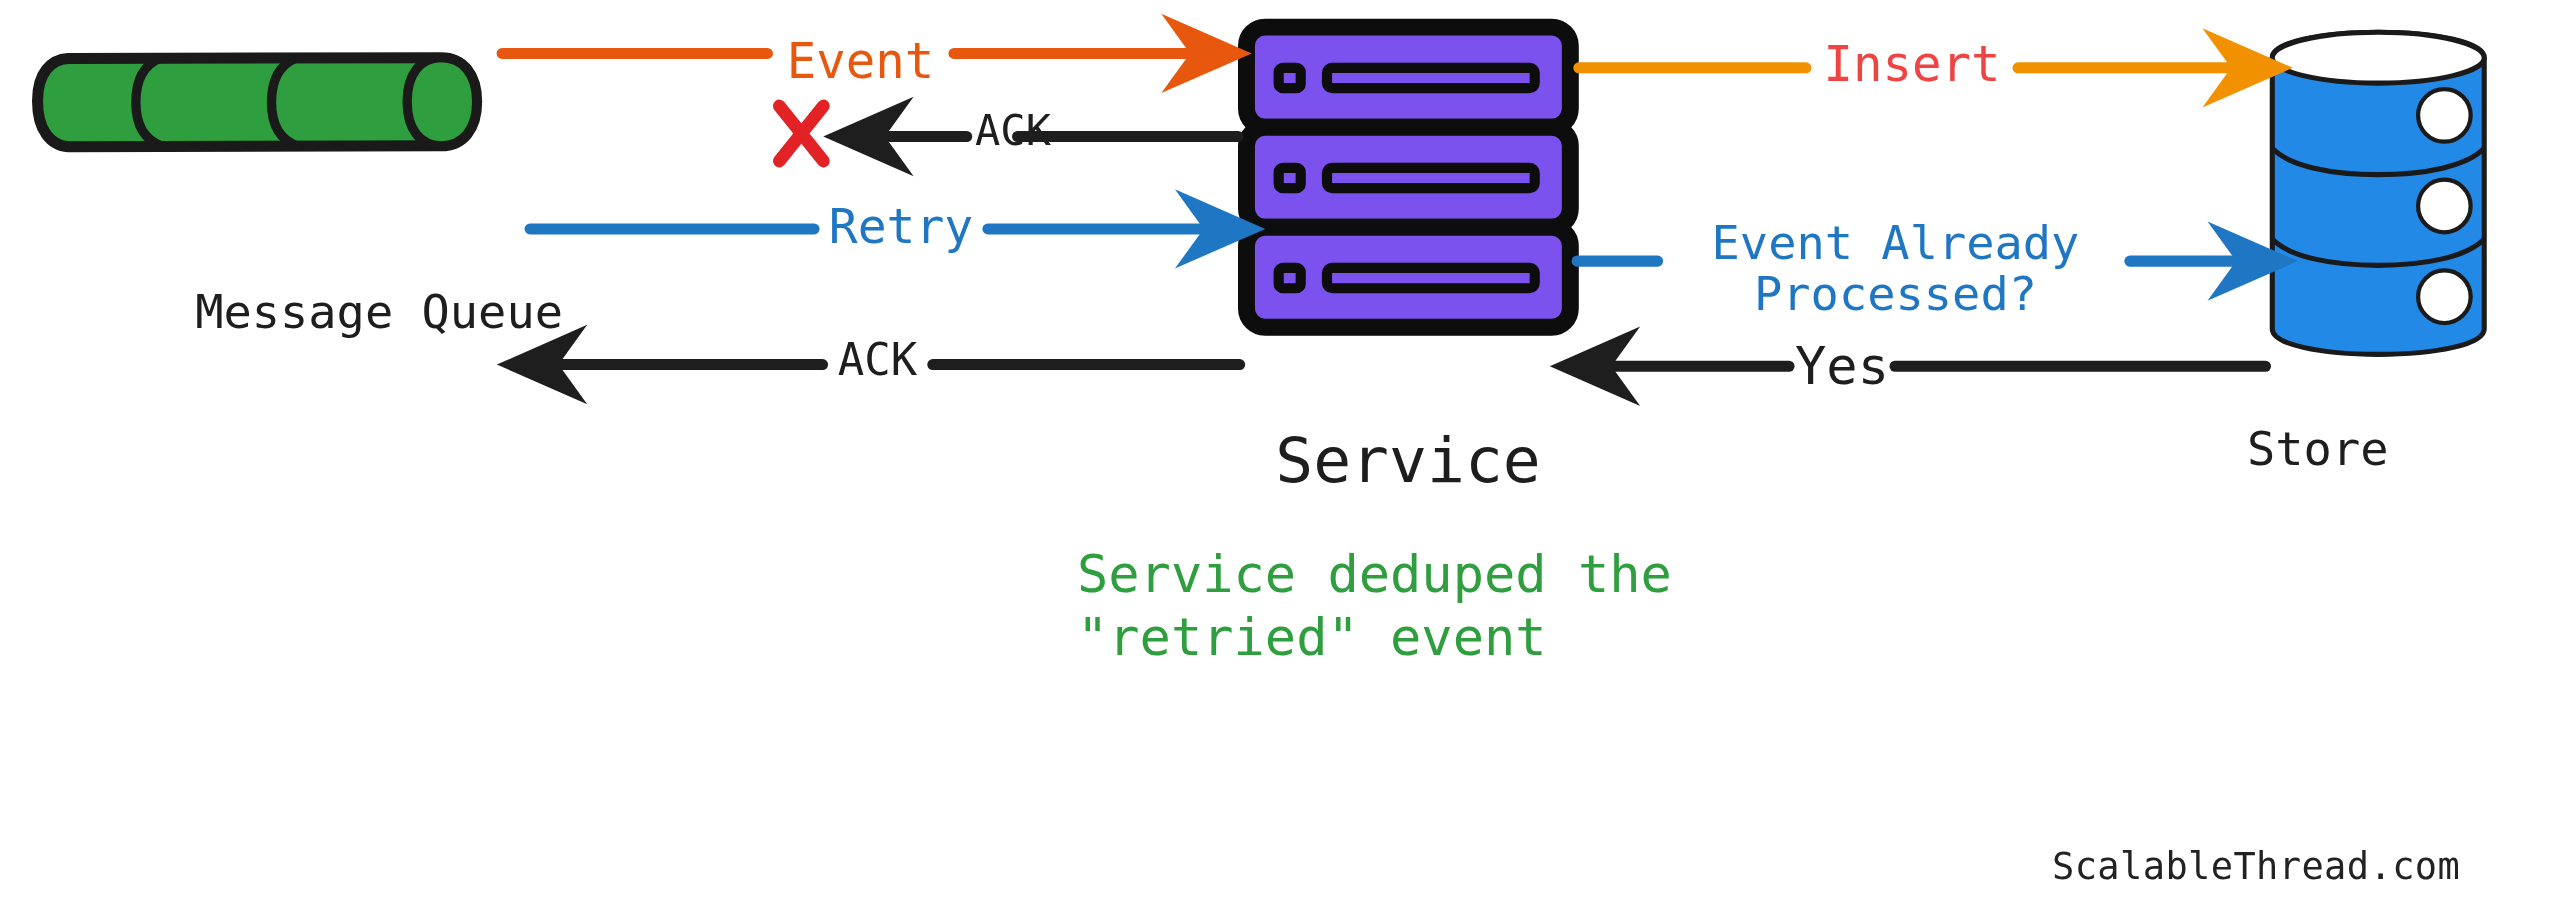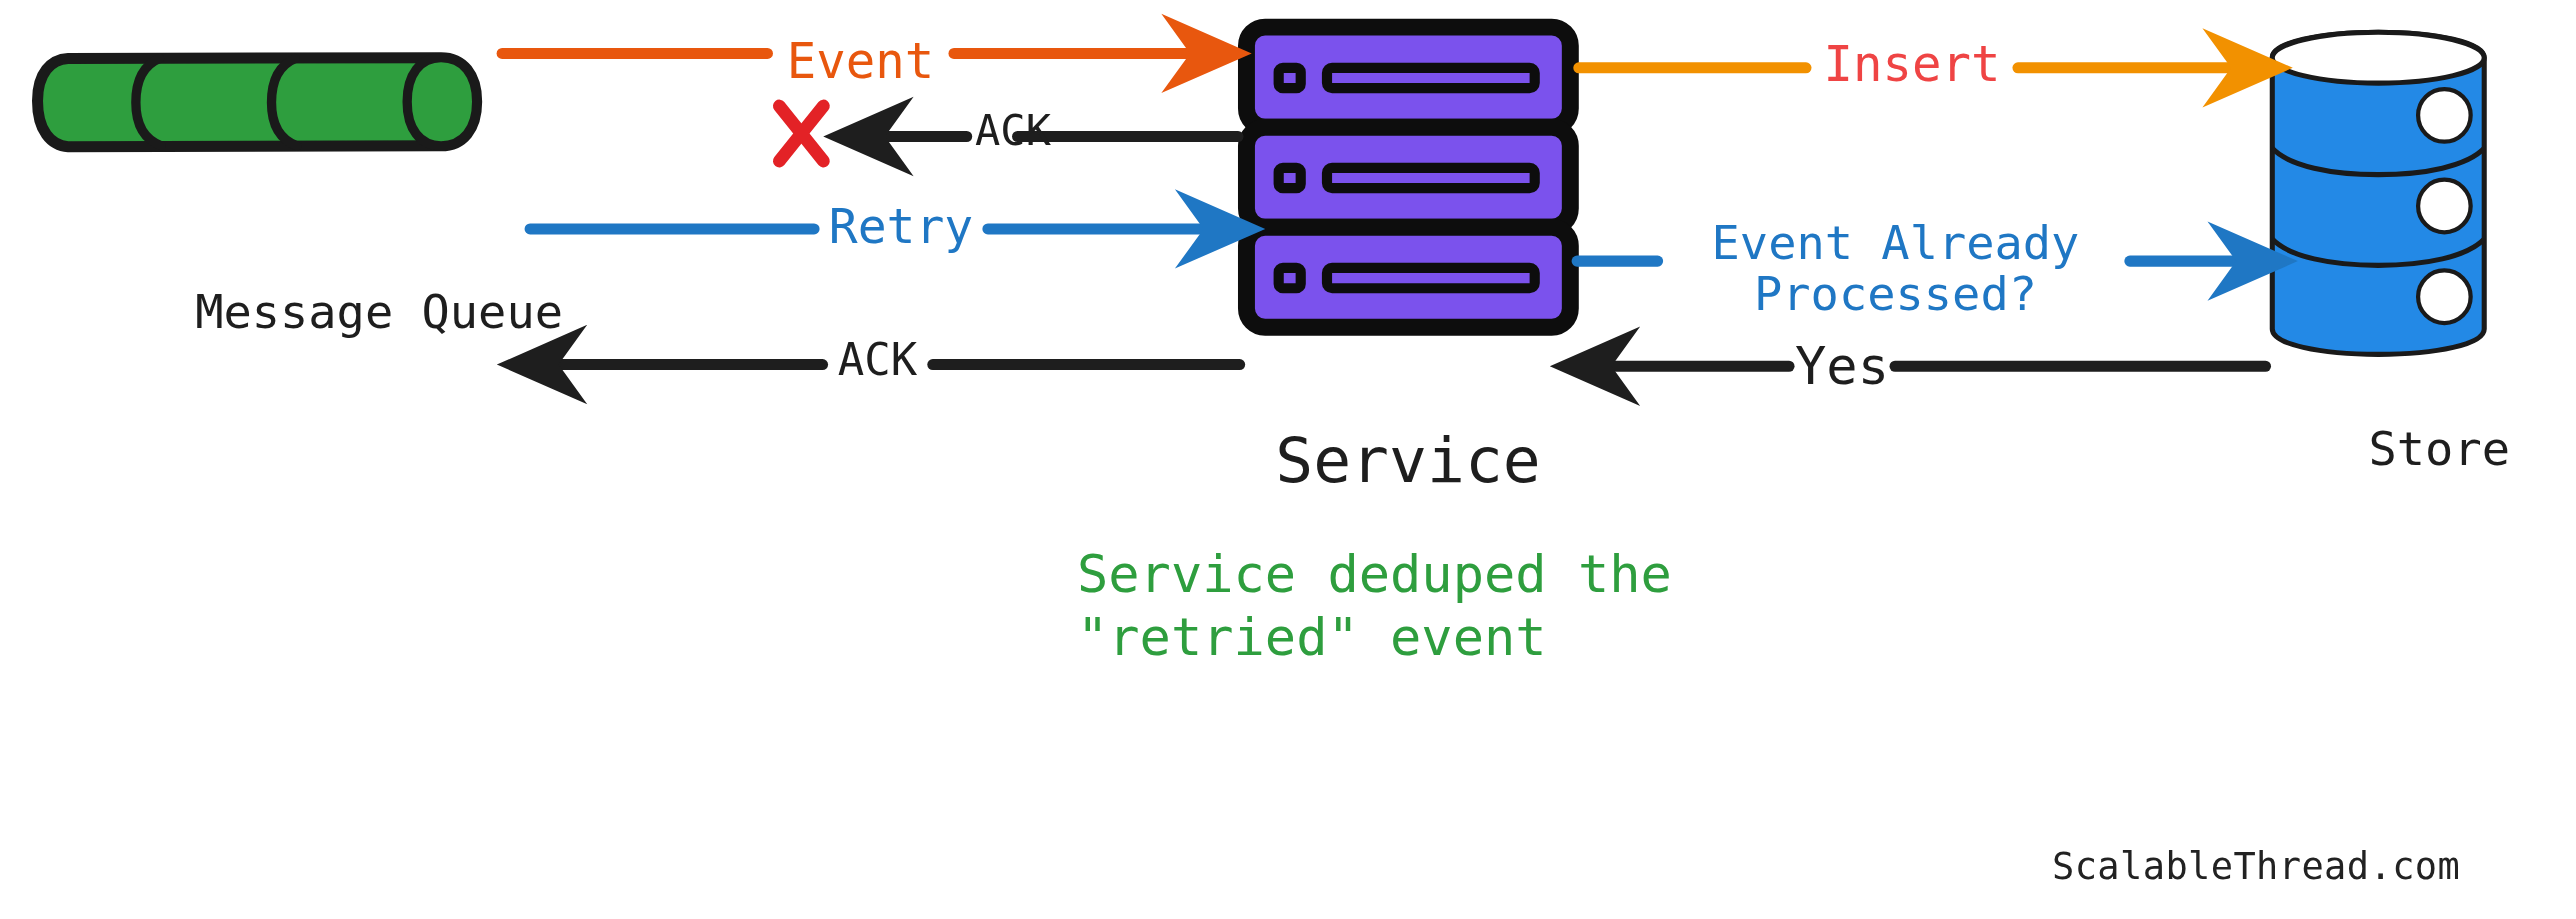--- a/index.html
+++ b/index.html
@@ -165,21 +165,21 @@
 
   <div style="position:absolute; left:1785px; top:336px; width:114px; text-align:center;
               font-size:52px; color:#1e1e1e; font-family:'DejaVu Sans Mono', monospace;">Yes</div>
 
   <div style="position:absolute; left:0px; top:284px; width:517px; text-align:right;
               font-size:47px; color:#1e1e1e; font-family:'DejaVu Sans Mono', monospace;margin-left:46px;">Message Queue</div>
 
   <div style="position:absolute; left:1246px; top:424px; width:324px; text-align:center;
               font-size:63px; color:#1e1e1e; font-family:'DejaVu Sans Mono', monospace;">Service</div>
 
-  <div style="position:absolute; left:2247px; top:421px; width:263px; text-align:right;
+  <div style="position:absolute; left:2247px; top:421px; width:263px; text-align:left;
               font-size:47px; color:#1e1e1e; font-family:'DejaVu Sans Mono', monospace;">Store</div>
 
   <div style="position:absolute; left:1077px; top:543px; width:678px;
               font-size:52px; line-height:63px; color:#2E9E3E; text-align:left;
               font-family:'DejaVu Sans Mono', monospace;">
     <div>Service deduped the</div>
     <div>"retried" event</div>
   </div>
 
   <div style="position:absolute; left:2052px; top:845px; width:509px; text-align:left;

